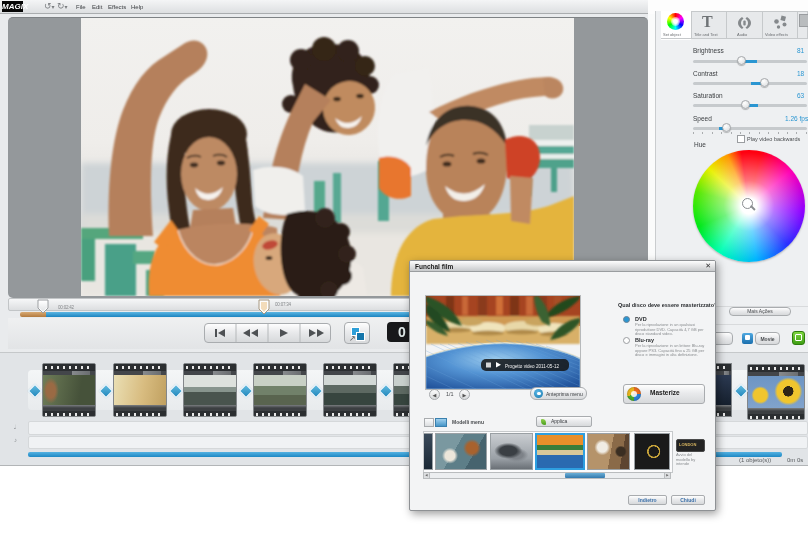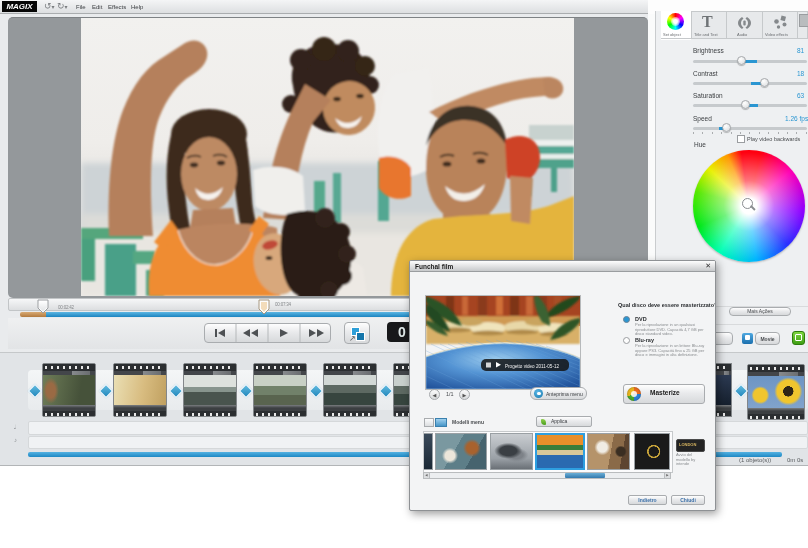--- a/index.html
+++ b/index.html
@@ -17,21 +17,21 @@
 .hdl{width:9px;height:9px;border-radius:50%;background:radial-gradient(circle at 35% 30%,#ffffff,#d8dadc);border:1px solid #a6a9ac;box-sizing:border-box;box-shadow:0 1px 1px rgba(0,0,0,.25);}
 .th{position:absolute;top:1px;height:37px;border:1px solid #9aa0a4;box-sizing:border-box;}
 .th.sel{border:2px solid #2e9fe0;}
 </style></head>
 <body>
 <div id="stage">
 
 <div class="abs" style="left:0;top:13px;width:808px;height:452px;background:#e9ebed;border-bottom:1px solid #b8bbbd;"></div>
 
 <div class="abs" style="left:0;top:0;width:808px;height:13px;background:linear-gradient(#f4f5f6,#dddfe1);border-bottom:1px solid #aaadaf;"></div>
-<div class="abs" style="left:2px;top:1px;width:35px;height:11px;background:#060606;color:#fff;font-weight:bold;font-style:italic;font-size:8px;line-height:11px;text-align:center;letter-spacing:0px;">MAGIX</div>
+<div class="abs" style="left:2px;top:1px;width:21px;height:11px;background:#060606;color:#fff;font-weight:bold;font-style:italic;font-size:8px;line-height:11px;text-align:center;letter-spacing:0px;">MAGIX</div>
 <div class="abs" style="left:44px;top:1px;width:100px;height:11px;font-size:9px;color:#7a7d80;">↺<span style="font-size:6px;">▾</span>&nbsp;↻<span style="font-size:6px;">▾</span></div>
 <div class="abs txt" style="left:76px;top:3.5px;font-size:6px;">File</div>
 <div class="abs txt" style="left:92px;top:3.5px;font-size:6px;">Edit</div>
 <div class="abs txt" style="left:108px;top:3.5px;font-size:6px;">Effects</div>
 <div class="abs txt" style="left:131px;top:3.5px;font-size:6px;">Help</div>
 
 <div class="abs" style="left:8px;top:17px;width:640px;height:281px;background:#94989b;border-radius:5px;border-top:1px solid #7e8285;box-sizing:border-box;"></div>
 
 <div class="abs" id="photo" style="left:81px;top:18px;width:493px;height:278px;background:#efeeec;overflow:hidden;">
 <svg width="493" height="278" viewBox="0 0 493 278">

